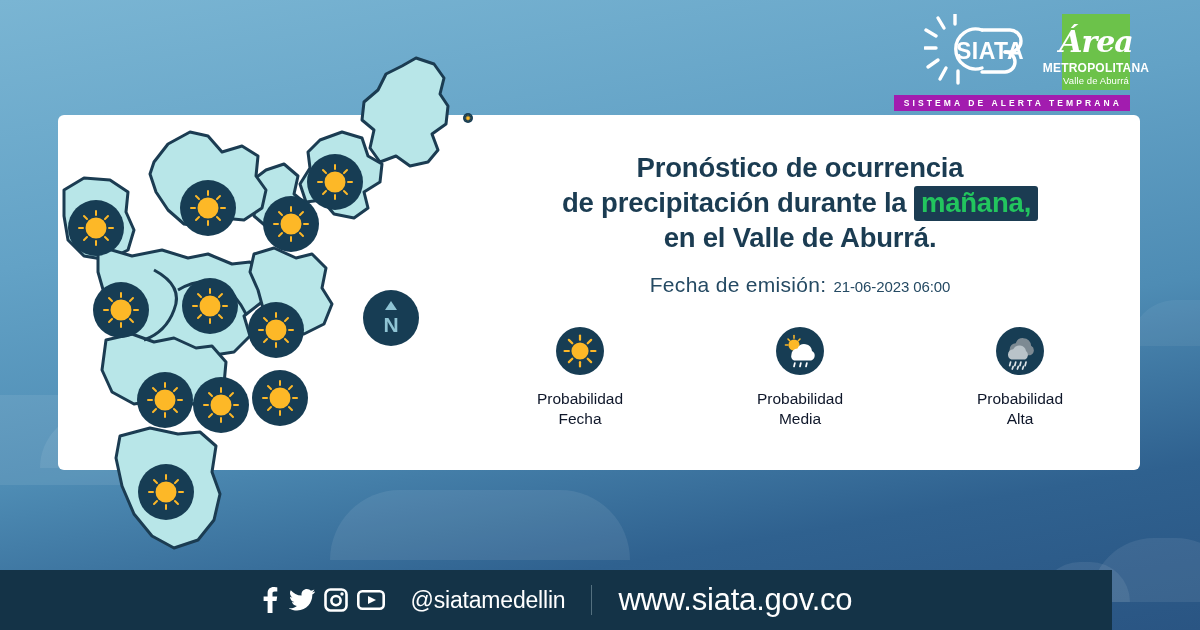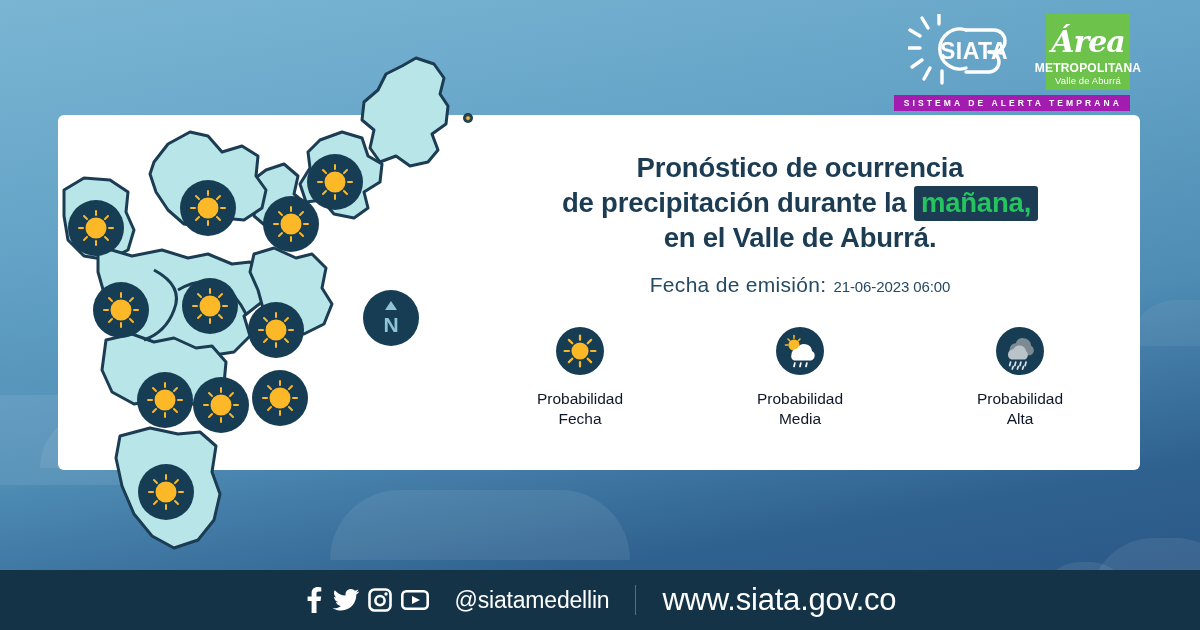--- a/index.html
+++ b/index.html
@@ -20,21 +20,21 @@
   .bg-cloud.c2 { width:130px; height:56px; left:40px; top:412px; border-radius:70px 70px 0 0; }
   .bg-cloud.c3 { width:300px; height:70px; left:330px; top:490px; border-radius:90px 90px 0 0; }
   .bg-cloud.c4 { width:150px; height:64px; left:1090px; top:538px; border-radius:80px 80px 0 0; }
   .bg-cloud.c5 { width:90px; height:40px; left:1040px; top:562px; border-radius:50px 50px 0 0; }
   .bg-cloud.c6 { width:120px; height:46px; left:1130px; top:300px; border-radius:60px 60px 0 0; opacity:.7;}
 
   
   .logos { position:absolute; top:14px; right:70px; display:flex; align-items:flex-start; gap:10px; z-index:6; }
   .siata-logo { position:relative; width:128px; height:76px; }
   .amva-logo {
-    width:84px; height:76px; background:#6cc24a;
+    width:68px; height:76px; background:#6cc24a;
     display:flex; flex-direction:column; align-items:center; justify-content:flex-end;
     padding-bottom:4px; color:#fff;
   }
   .amva-script { font-family:"DejaVu Serif", serif; font-style:italic; font-weight:bold;
                  font-size:30px; line-height:34px; letter-spacing:-1px; margin-bottom:2px;}
   .amva-l1 { font-size:12px; font-weight:bold; letter-spacing:.2px; }
   .amva-l2 { font-size:9.5px; letter-spacing:.1px; }
   .banner {
     position:absolute; top:95px; right:70px; background:#a21caf; color:#fff;
     font-size:8.5px; font-weight:bold; letter-spacing:3.1px;
@@ -65,21 +65,21 @@
   .date-row { margin-top:18px; color:#254a63; display:flex; justify-content:center; align-items:baseline; gap:7px;}
   .date-label { font-size:21px; letter-spacing:.3px; }
   .date-val { font-size:15px; letter-spacing:-.1px; }
 
   .legend { margin-top:30px; display:flex; justify-content:center; gap:88px; }
   .legend-item { width:132px; display:flex; flex-direction:column; align-items:center; }
   .legend-label { margin-top:14px; color:#0f172a; font-size:15.5px; line-height:20px; text-align:center; }
 
   
   .footer {
-    position:absolute; left:0; bottom:0; width:1200px; height:60px; background:#143347;
+    position:absolute; left:0; bottom:0; width:1112px; height:60px; background:#143347;
     display:flex; align-items:center; justify-content:center; gap:26px; z-index:8; color:#fff;
   }
   .social { display:flex; align-items:center; gap:9px; }
   .handle { font-size:23px; letter-spacing:-.2px; }
   .divider { width:1px; height:30px; background:#54707f; }
   .url { font-size:31px; letter-spacing:-.2px;text-align:center; }
 </style>
 </head>
 <body>
 

